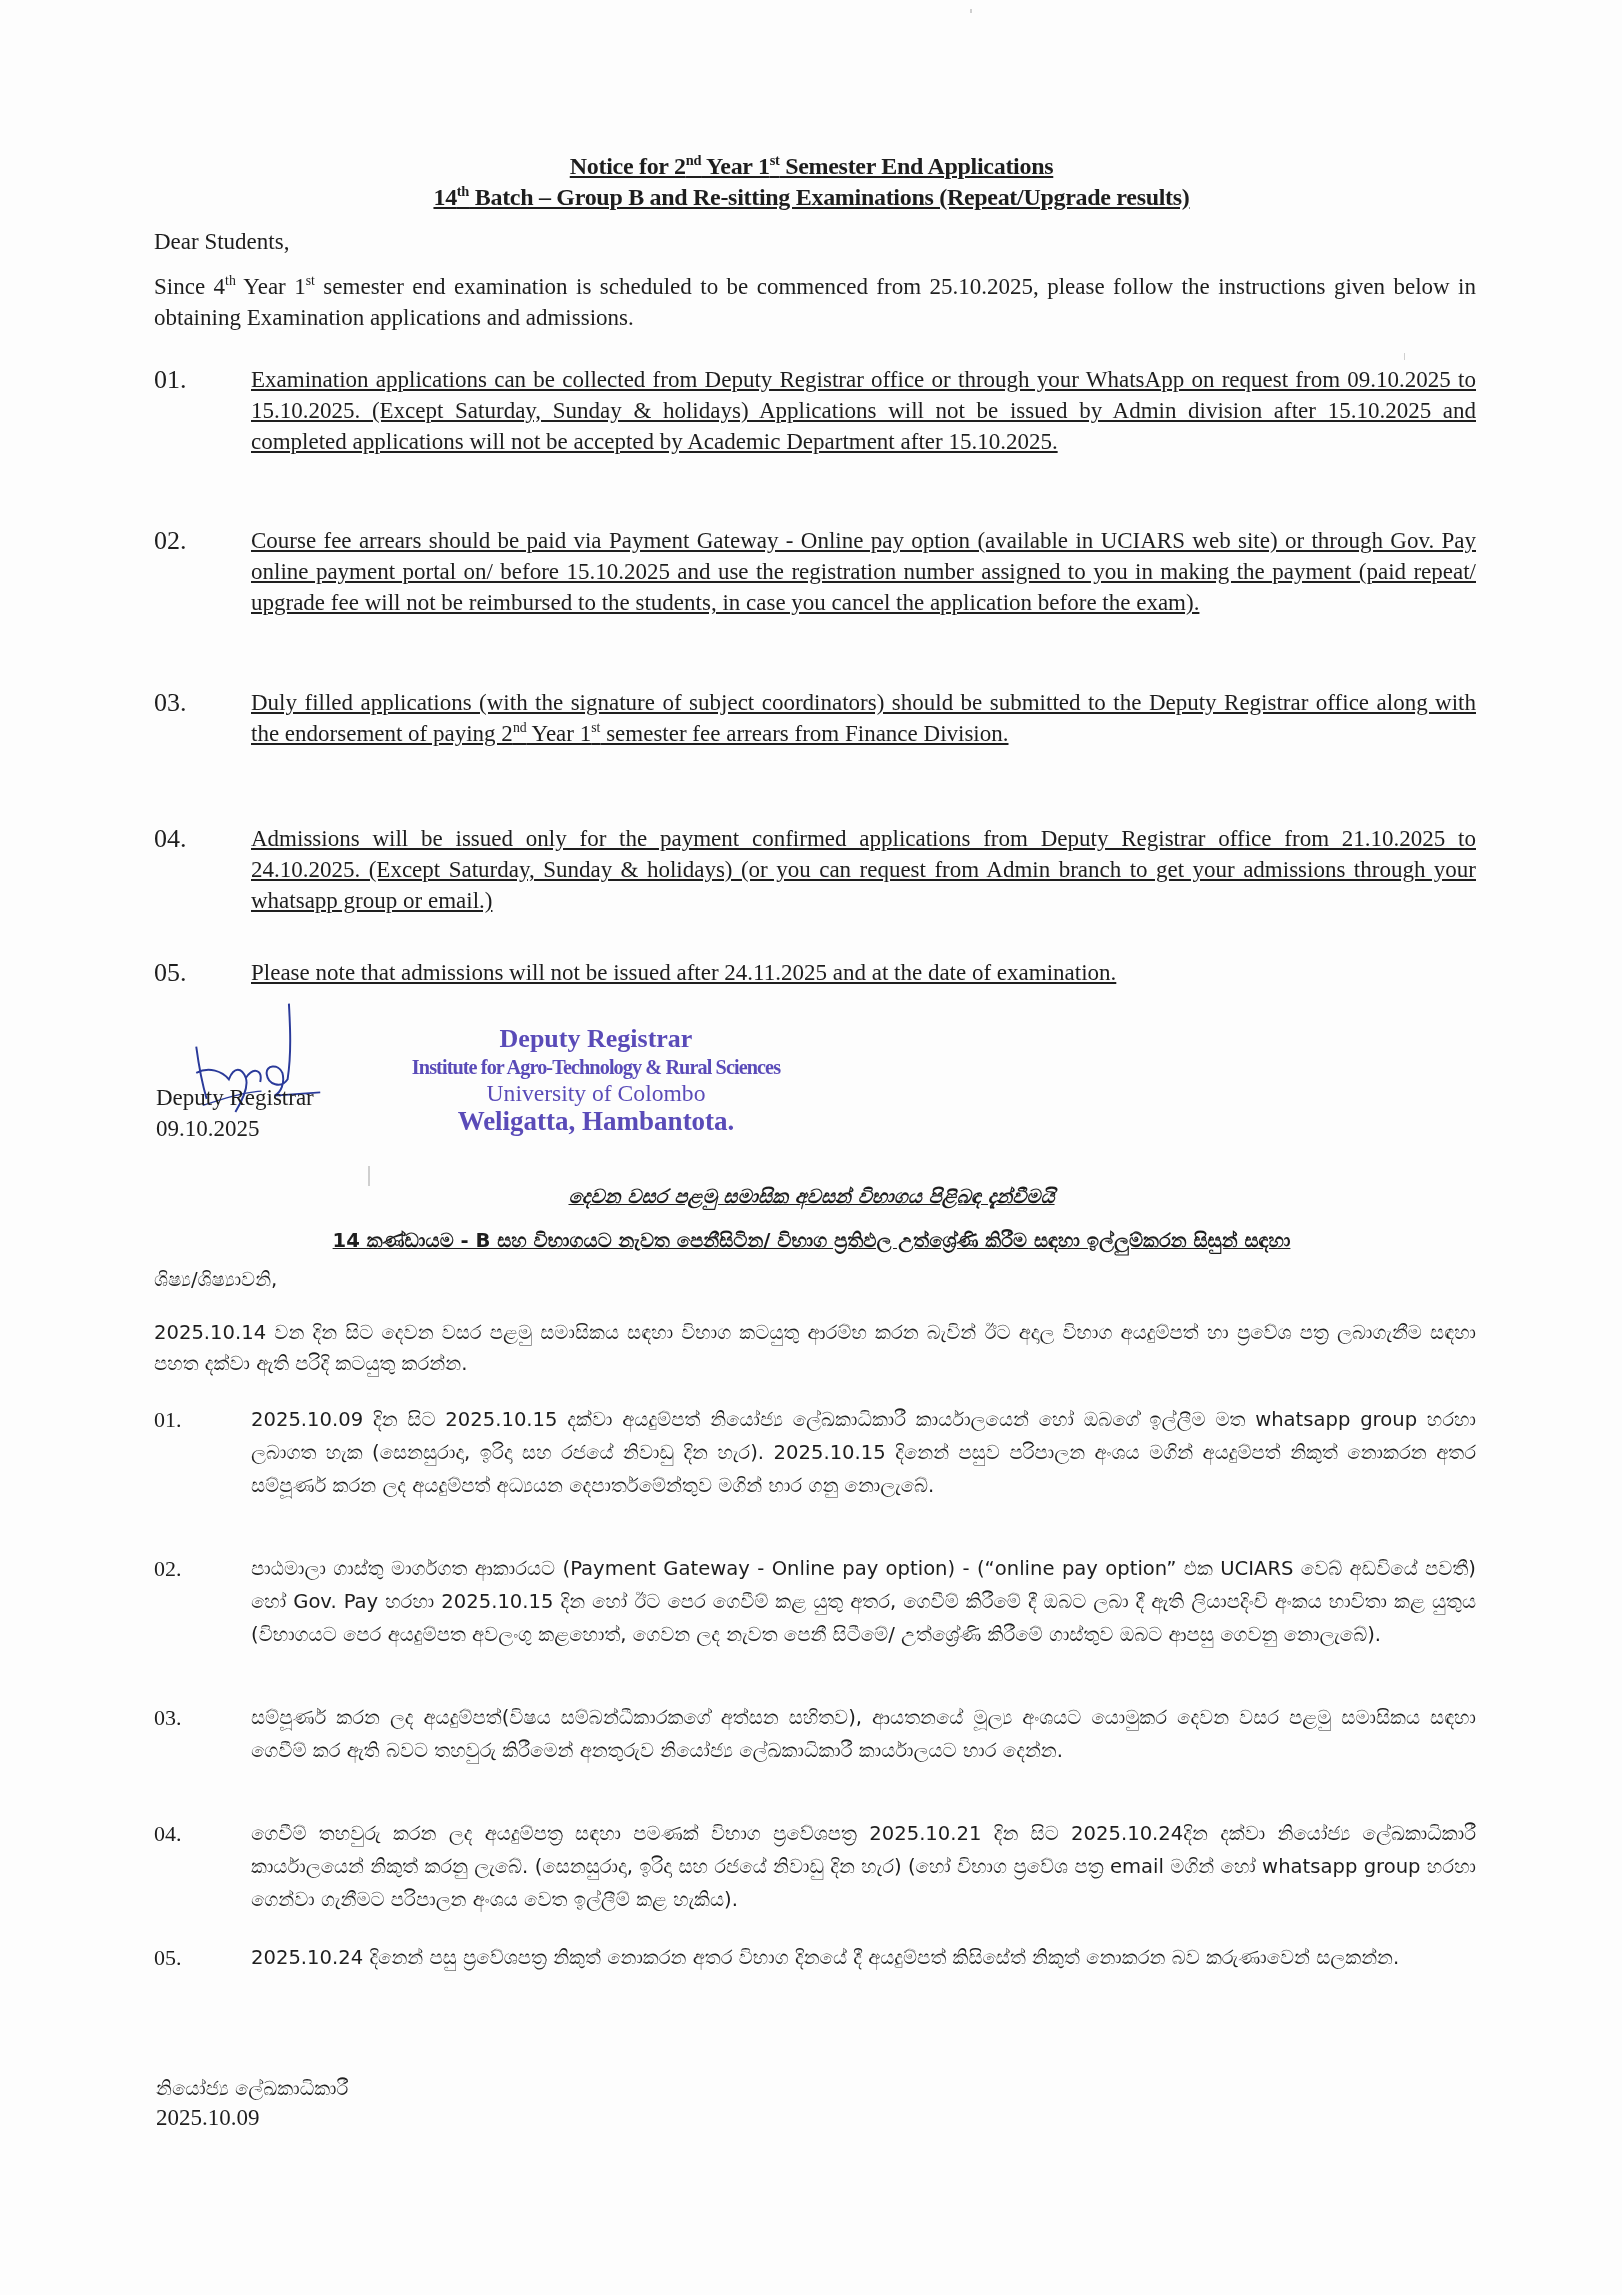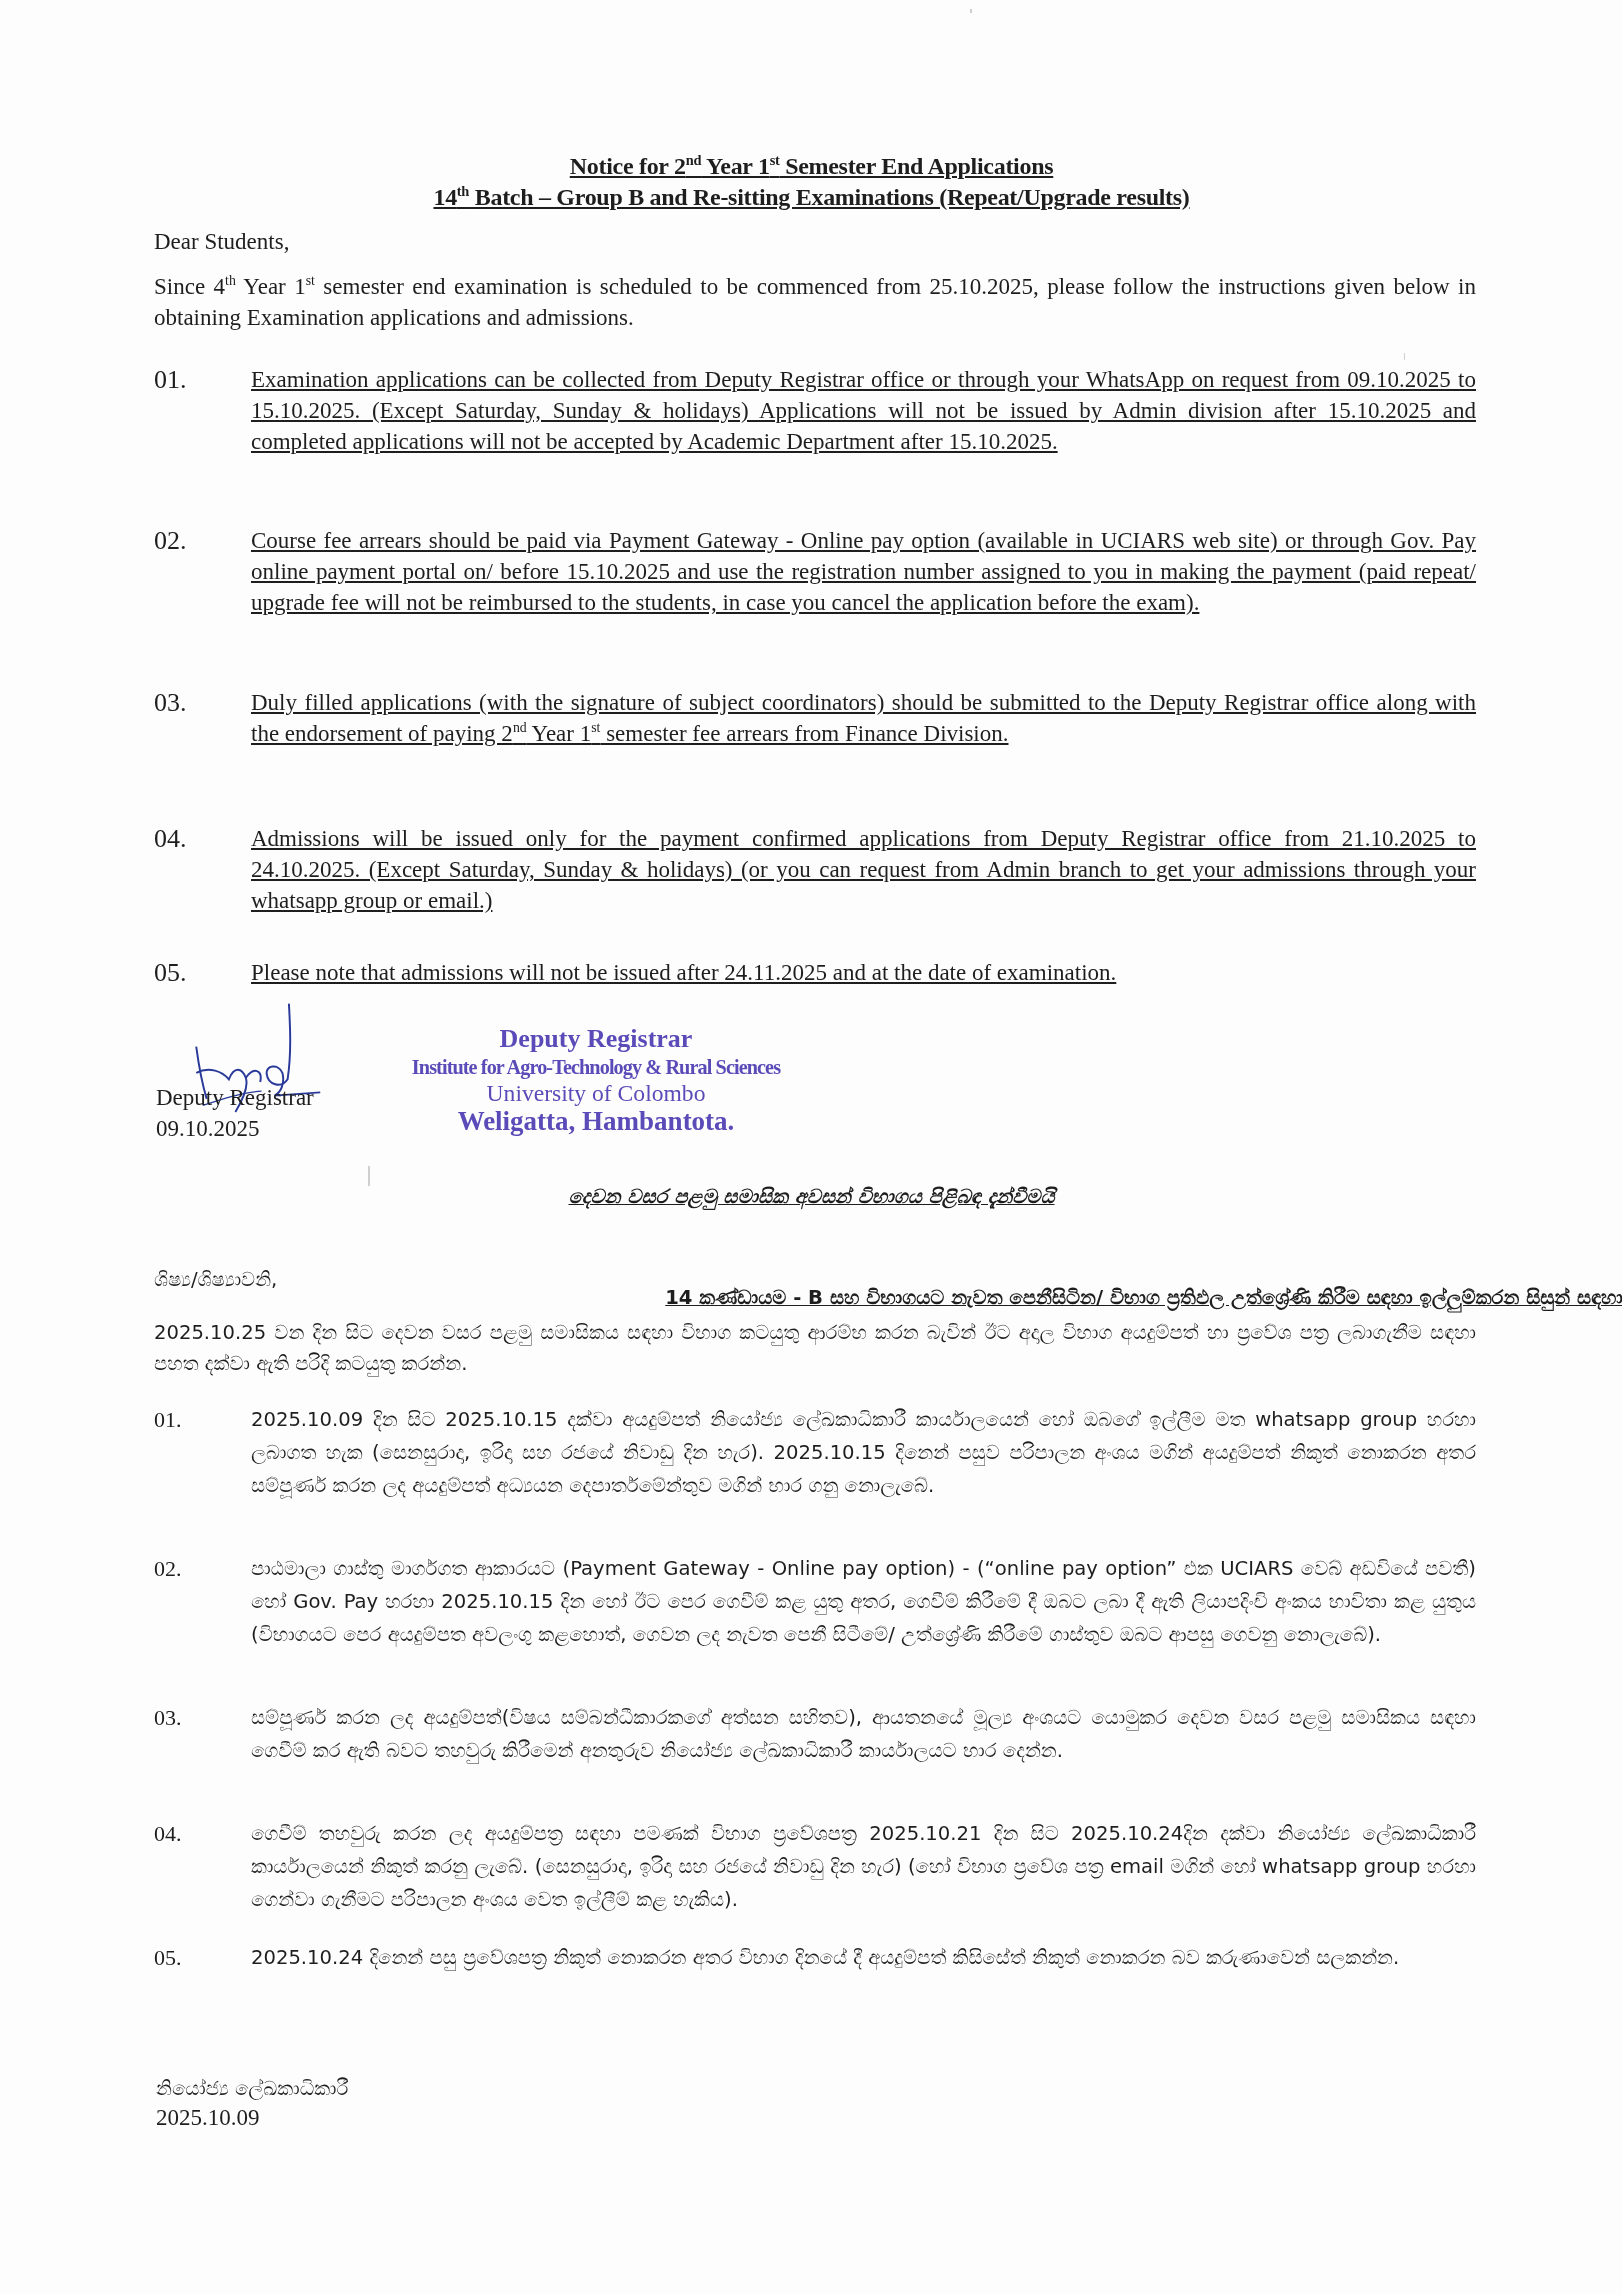--- a/index.html
+++ b/index.html
@@ -23,21 +23,21 @@
   .signature { position: absolute; left: 183px; top: 1001px; width: 157px; height: 124px; }
 
   .stamp { position: absolute; left: 380px; top: 1024px; width: 432px; text-align: center; color: #5a4bb8; font-family: "Liberation Serif", serif; font-weight: bold; }
   .stamp .s1 { font-size: 26px; line-height: 30px; }
   .stamp .s2 { font-size: 22px; line-height: 26px; letter-spacing: -1px; transform: scaleX(0.92); }
   .stamp .s3 { font-size: 23.6px; line-height: 27.5px; font-weight: normal; }
   .stamp .s4 { font-size: 27px; line-height: 27.5px; }
 
   .stitle { position: absolute; left: 0; width: 1623px; text-align: center; text-decoration: underline; font-size: 19.6px; line-height: 29px; font-weight: bold; }
   .st1 { top: 1182px; font-style: italic; }
-  .st2 { top: 1283px; text-align: right; }
+  .st2 { top: 1226px; }
 
   .spara { position: absolute; left: 154px; width: 1322px; font-size: 19.6px; line-height: 31px; text-align: justify; text-align-last: left; }
   .sitem { position: absolute; left: 154px; width: 1322px; font-size: 19.6px; line-height: 33px; }
   .sitem .num { position: absolute; left: 0; top: 0; font-family: "Liberation Serif", serif; font-size: 22px; }
   .sitem .txt { position: absolute; left: 97px; width: 1225px; text-align: justify; text-align-last: left; }
 
   .sfoot1 { position: absolute; left: 156px; top: 2074px; font-size: 19.6px; line-height: 29px; }
   .sfoot2 { position: absolute; left: 156px; top: 2103px; font-size: 23px; line-height: 29px; }
 
   .speck { position: absolute; background: #cfcfcf; }
@@ -98,21 +98,21 @@
     <div class="s2">Institute for Agro-Technology &amp; Rural Sciences</div>
     <div class="s3">University of Colombo</div>
     <div class="s4">Weligatta, Hambantota.</div>
   </div>
 
   <div class="stitle st1 sinh">දෙවන වසර පළමු සමාසික අවසන් විභාගය පිළිබඳ දැන්වීමයි</div>
   <div class="stitle st2 sinh">14 කණ්ඩායම - B සහ විභාගයට නැවත පෙනීසිටින/ විභාග ප්‍රතිඵල උත්ශ්‍රේණි කිරීම සඳහා ඉල්ලුම්කරන සිසුන් සඳහා</div>
 
   <div class="spara sinh" style="top:1264px;">ශිෂ්‍ය/ශිෂ්‍යාවනි,</div>
 
-  <div class="spara sinh" style="top:1317px;">2025.10.25 වන දින සිට දෙවන වසර පළමු සමාසිකය සඳහා විභාග කටයුතු ආරම්භ කරන බැවින් ඊට අදාල විභාග අයදුම්පත් හා ප්‍රවේශ පත්‍ර ලබාගැනීම සඳහා පහත දක්වා ඇති පරිදි කටයුතු කරන්න.</div>
+  <div class="spara sinh" style="top:1317px;">2025.10.14 වන දින සිට දෙවන වසර පළමු සමාසිකය සඳහා විභාග කටයුතු ආරම්භ කරන බැවින් ඊට අදාල විභාග අයදුම්පත් හා ප්‍රවේශ පත්‍ර ලබාගැනීම සඳහා පහත දක්වා ඇති පරිදි කටයුතු කරන්න.</div>
 
   <div class="sitem sinh" style="top:1403px;">
     <span class="num">01.</span>
     <div class="txt">2025.10.09 දින සිට 2025.10.15 දක්වා අයදුම්පත් නියෝජ්‍ය ලේඛකාධිකාරී කාර්යාලයෙන් හෝ ඔබගේ ඉල්ලීම මත whatsapp group හරහා ලබාගත හැක (සෙනසුරාදා, ඉරිදා සහ රජයේ නිවාඩු දින හැර). 2025.10.15 දිනෙන් පසුව පරිපාලන අංශය මගින් අයදුම්පත් නිකුත් නොකරන අතර සම්පූර්ණ කරන ලද අයදුම්පත් අධ්‍යයන දෙපාර්තමේන්තුව මගින් භාර ගනු නොලැබේ.</div>
   </div>
 
   <div class="sitem sinh" style="top:1552px;">
     <span class="num">02.</span>
     <div class="txt">පාඨමාලා ගාස්තු මාර්ගගත ආකාරයට (Payment Gateway - Online pay option) - (“online pay option” එක UCIARS වෙබ් අඩවියේ පවතී) හෝ Gov. Pay හරහා 2025.10.15 දින හෝ ඊට පෙර ගෙවීම් කළ යුතු අතර, ගෙවීම් කිරීමේ දී ඔබට ලබා දී ඇති ලියාපදිංචි අංකය භාවිතා කළ යුතුය (විභාගයට පෙර අයදුම්පත අවලංගු කළහොත්, ගෙවන ලද නැවත පෙනී සිටීමේ/ උත්ශ්‍රේණි කිරීමේ ගාස්තුව ඔබට ආපසු ගෙවනු නොලැබේ).</div>
   </div>

